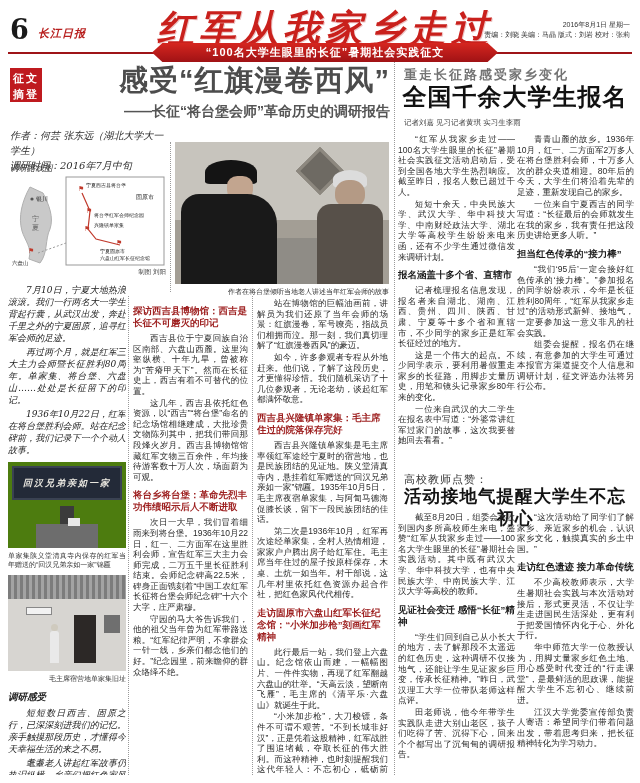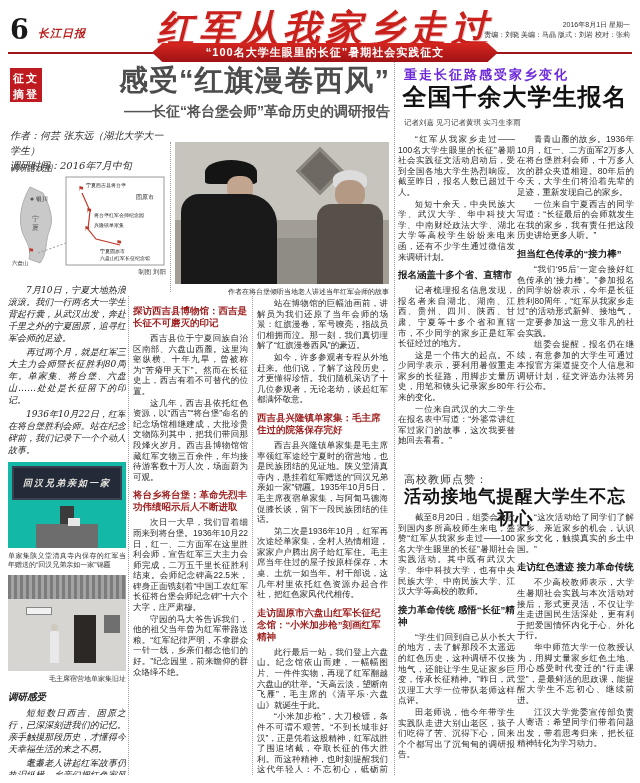--- a/index.html
+++ b/index.html
@@ -60,39 +60,39 @@
 
   .bodyp{margin:0 0 1px 0;font:8.5px/10.6px "Liberation Sans",sans-serif;color:#2b2b2b;
     text-align:justify;text-indent:2em;}
   .colsub{margin:7px 0 4px 0;font:bold 9.5px/12px "Liberation Sans",sans-serif;color:#9e2121;text-align:left;}
   .right-art .colsub{color:#1a1a1a;}
   .script p{margin:0 0 2px 0;font:italic 9px/12px "DejaVu Serif",serif;color:#222;text-align:justify;text-indent:2em;}
 
   
   .fig{margin:6px 0 2px 0;}
   .fig .ph{width:118px;position:relative;overflow:hidden;}
-  #fig1 .ph{height:86px;background:#14b8a6;}
+  #fig1 .ph{height:86px;background:#4d7c0f;}
   .f1-banner{position:absolute;left:4px;top:4px;right:4px;height:34px;background:#232a38;border:2px solid #3a4252;
     color:#e8e6df;text-align:center;font:italic bold 9px/30px "DejaVu Serif",serif;letter-spacing:2px;}
   .f1-clock{position:absolute;left:52px;top:44px;width:14px;height:26px;background:#3b3b3b;}
   .f1-table{position:absolute;left:28px;top:62px;width:62px;height:24px;background:#6d6d6d;}
   .f1-paper{position:absolute;left:60px;top:56px;width:12px;height:8px;background:#e7e7e7;}
   #fig2 .ph{height:96px;background:#d7d5d1;}
   .f2-roof{position:absolute;left:0;top:0;right:0;height:24px;
     background:repeating-linear-gradient(90deg,#7c7c7c 0 3px,#a3a3a3 3px 6px);}
   .f2-door{position:absolute;left:66px;top:40px;width:22px;height:48px;background:#2c2826;}
   .f2-sign{position:absolute;left:18px;top:32px;width:26px;height:8px;background:#f2f2f2;border:1px solid #888;}
   .f2-win{position:absolute;right:6px;top:40px;width:16px;height:18px;background:#6f6f6f;}
   .f2-person{position:absolute;left:42px;top:56px;width:9px;height:32px;background:#e9e9e9;border-radius:3px 3px 0 0;}
   .f2-head{position:absolute;left:43px;top:49px;width:7px;height:7px;background:#cfcabe;border-radius:50%;}
   .figcap{margin-top:3px;font:7px/9px "Liberation Sans",sans-serif;color:#333;text-align:justify;}
   .notes-label{margin:8px 0 3px 0;font:italic bold 9.5px "DejaVu Serif",serif;color:#222;}
 
   
-  .r-kicker{position:absolute;left:404px;top:66px;font:bold 13px "Liberation Sans",sans-serif;color:#6d28d9;letter-spacing:2px;}
+  .r-kicker{position:absolute;left:404px;top:66px;font:bold 13px "Liberation Sans",sans-serif;color:#737373;letter-spacing:2px;}
   .r-headline{position:absolute;left:396px;top:82px;width:238px;text-align:center;
     font:bold 24px/30px "Liberation Sans",sans-serif;color:#111;letter-spacing:1px;}
   .r-byline{position:absolute;left:404px;top:118px;font:7.5px "Liberation Sans",sans-serif;color:#444;}
   .twocol{position:absolute;display:flex;gap:2px;overflow:hidden;}
   #art1cols{left:398px;top:134px;width:236px;height:332px;}
   #art2cols{left:398px;top:512px;width:236px;height:263px;}
   .twocol > div{flex:1;overflow:hidden;}
   .r2-kicker{position:absolute;left:404px;top:472px;font:11px "Liberation Sans",sans-serif;color:#333;letter-spacing:1px;}
   .r2-headline{position:absolute;left:396px;top:485px;width:238px;text-align:center;
     font:bold 17.5px/22px "Liberation Sans",sans-serif;color:#141414;letter-spacing:1px;}
@@ -242,21 +242,21 @@
           <p class="bodyp">“我们‘95后’一定会接好红色传承的‘接力棒’。”参加报名的同学纷纷表示，今年是长征胜利80周年，“红军从我家乡走过”的活动形式新鲜、接地气，一定要参加这一意义非凡的社会实践。</p>
           <p class="bodyp">组委会提醒，报名仍在继续，有意参加的大学生可通过本报官方渠道提交个人信息和调研计划，征文评选办法将另行公布。</p>
         </div>
     </div>
 
     <div class="r2-kicker">高校教师点赞：</div>
     <div class="r2-headline">活动接地气提醒大学生不忘初心</div>
     <div class="twocol right-art" id="art2cols">
       <div>
           <p class="bodyp">截至8月20日，组委会共收到国内多所高校师生来电，盛赞“红军从我家乡走过——100名大学生眼里的长征”暑期社会实践活动。其中既有武汉大学、华中科技大学，也有中央民族大学、中南民族大学、江汉大学等高校的教师。</p>
-          <h4 class="colsub">接力革命传统 感悟“长征”精神</h4>
+          <h4 class="colsub">见证社会变迁 感悟“长征”精神</h4>
           <p class="bodyp">“学生们回到自己从小长大的地方，去了解那段不太遥远的红色历史，这种调研不仅接地气，还能让学生见证家乡巨变，传承长征精神。”昨日，武汉理工大学一位带队老师这样点评。</p>
           <p class="bodyp">田老师说，他今年带学生实践队走进大别山老区，孩子们吃得了苦、沉得下心，回来个个都写出了沉甸甸的调研报告。</p>
         </div>
       <div>
           <p class="bodyp">“这次活动给了同学们了解家乡、亲近家乡的机会，认识家乡文化，触摸真实的乡土中国。”</p>
           <h4 class="colsub">走访红色遗迹 接力革命传统</h4>
           <p class="bodyp">不少高校教师表示，大学生暑期社会实践与本次活动对接后，形式更灵活，不仅让学生走进国民生活深处，更有利于把爱国情怀内化于心、外化于行。</p>
           <p class="bodyp">华中师范大学一位教授认为，用脚丈量家乡红色土地、用心感受时代变迁的“行走课堂”，是最鲜活的思政课，能提醒大学生不忘初心、继续前进。</p>
           <p class="bodyp">江汉大学党委宣传部负责人寄语：希望同学们带着问题出发，带着思考归来，把长征精神转化为学习动力。</p>
         </div>

